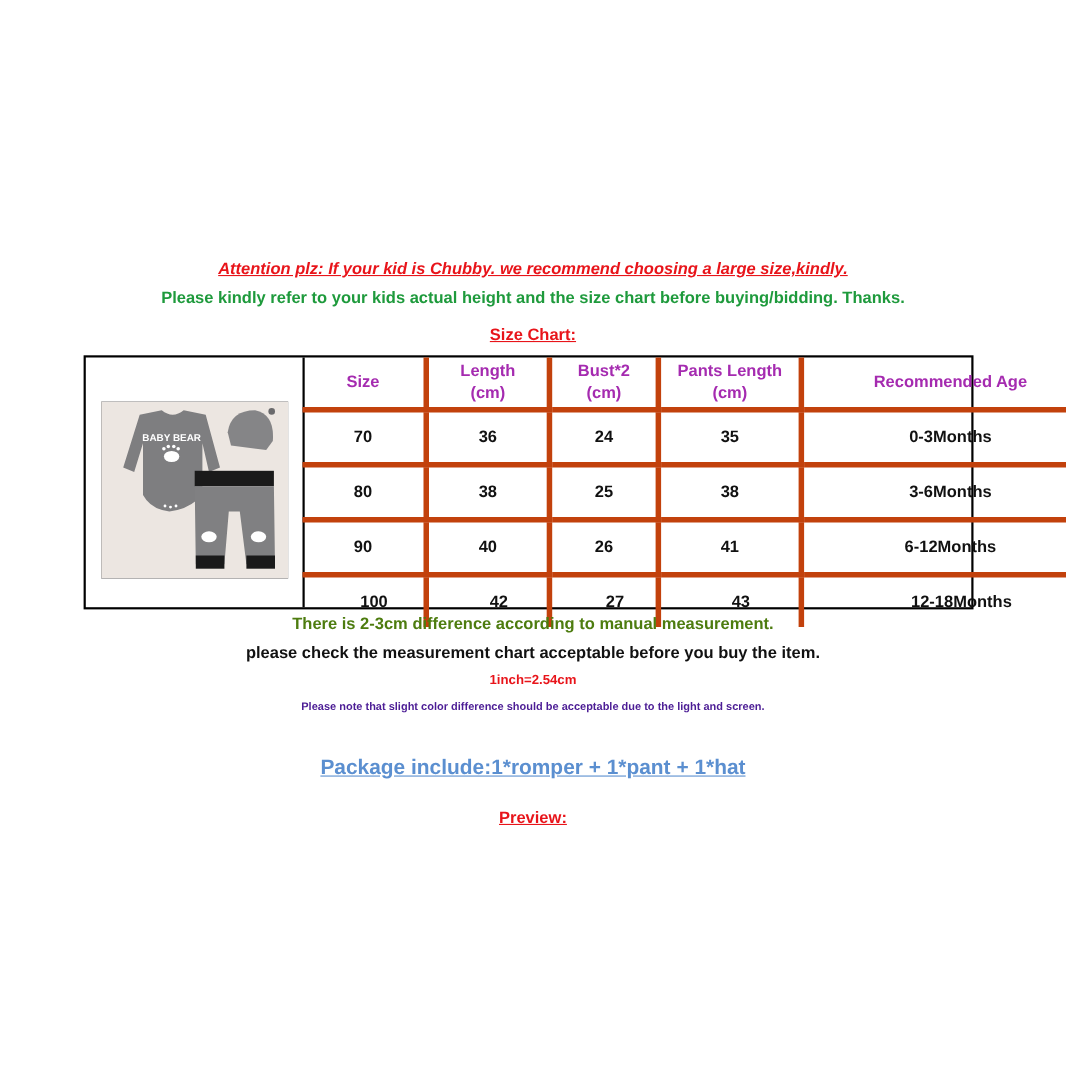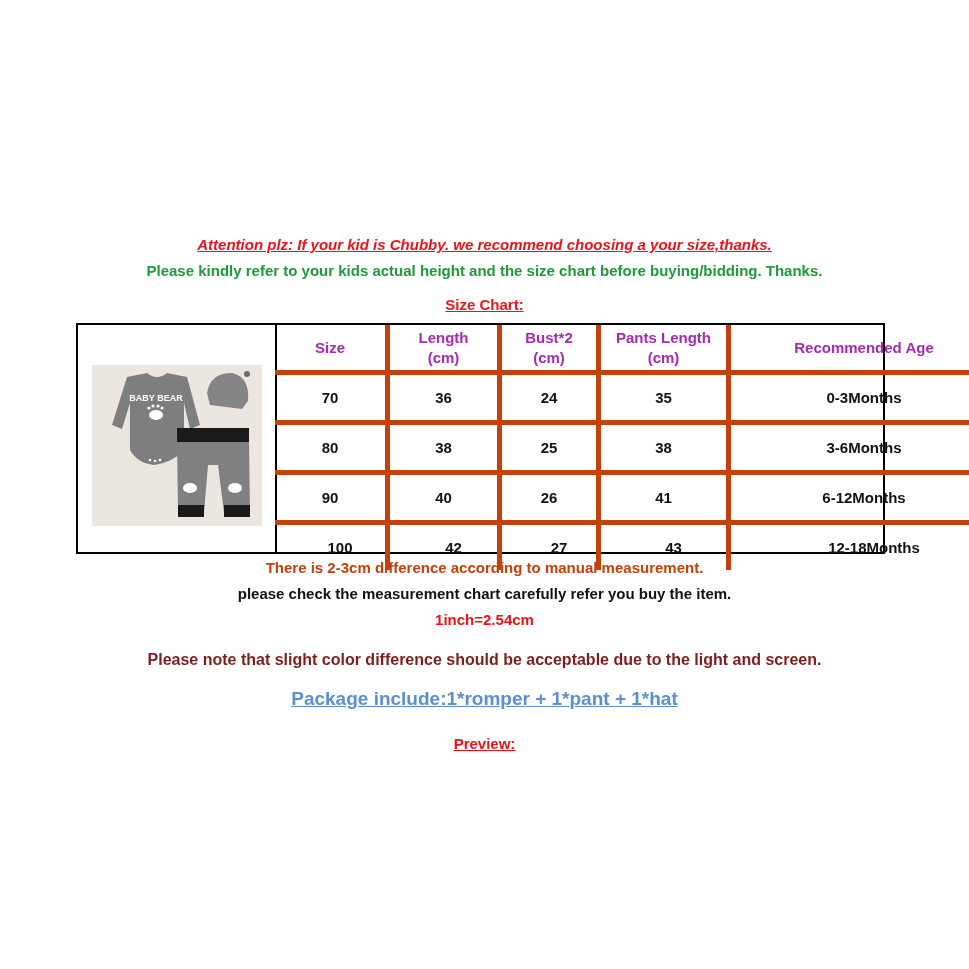--- a/index.html
+++ b/index.html
@@ -21,32 +21,32 @@
                 width:722px; height:227px; }
   table.sizes td, table.sizes th { border:5px solid #c2410c; text-align:center;
                 font-size:15px; padding:0; }
   table.sizes tr:first-child th { border-top:none; }
   table.sizes tr:last-child td { border-bottom:none;padding-left:20px; }
   table.sizes th:first-child, table.sizes td:first-child { border-left:none; }
   table.sizes th:last-child, table.sizes td:last-child { border-right:none;margin-left:40px; }
   table.sizes th { color:#a52bb0; font-weight:bold; height:45px; line-height:20px; }
   table.sizes td { color:#111; height:45px; }
 
-  .diff { top:559px; font-size:15px; color:#c2410c; }
+  .diff { top:559px; font-size:15px; color:#4d7c0f; }
   .check { top:585px; font-size:15px; color:#111; }
-  .inch { top:611px; font-size:15px; color:#e8141a; }
-  .note { top:651px; font-size:16px; color:#7f1d1d; }
+  .inch { top:611px; font-size:12px; color:#e8141a; }
+  .note { top:637px; font-size:10px; color:#4c1d95; }
   .package { top:688px; font-size:19px; color:#5b8fd0; }
   .preview { top:735px; font-size:15px; color:#e8141a; }
 </style>
 </head>
 <body>
 
 <div class="line attention">
-  <span class="u">Attention plz: If your kid is Chubby. we recommend choosing a your size,thanks.</span>
+  <span class="u">Attention plz: If your kid is Chubby. we recommend choosing a large size,kindly.</span>
 </div>
 <div class="line refer">Please kindly refer to your kids actual height and the size chart before buying/bidding. Thanks.</div>
 <div class="line sizechart-title">
   <span class="u">Size Chart:</span>
 </div>
 
 <div class="table-wrap">
   <div class="img-cell">
     <div class="product-img" title="Gray BABY BEAR romper, pants and hat set">
       <svg width="170" height="161" viewBox="0 0 170 161">
@@ -110,21 +110,21 @@
       <td>42</td>
       <td>27</td>
       <td>43</td>
       <td>12-18Months</td>
     </tr>
   </tbody>
     </table>
 </div>
 
 <div class="line diff">There is 2-3cm difference according to manual measurement.</div>
-<div class="line check">please check the measurement chart carefully refer you buy the item.</div>
+<div class="line check">please check the measurement chart acceptable before you buy the item.</div>
 <div class="line inch">1inch=2.54cm</div>
 <div class="line note">Please note that slight color difference should be acceptable due to the light and screen.</div>
 <div class="line package">
   <span class="u">Package include:1*romper + 1*pant + 1*hat</span>
 </div>
 <div class="line preview">
   <span class="u">Preview:</span>
 </div>
 
 </body></html>

